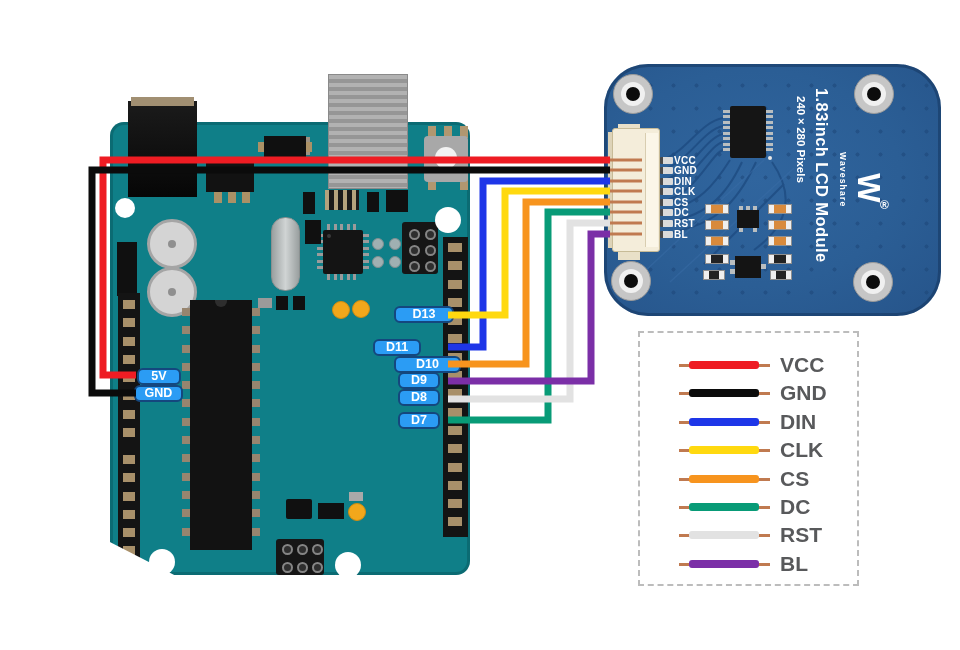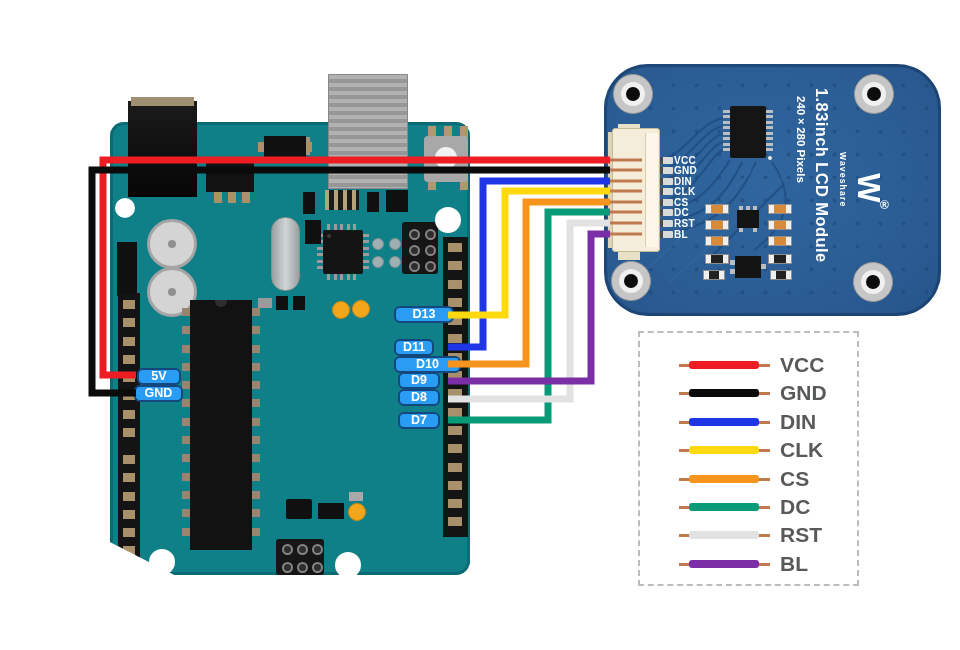--- a/index.html
+++ b/index.html
@@ -299,20 +299,20 @@
       <polyline points="136,393 92,393 92,170 610,170" fill="none" stroke="#0b0b0b" stroke-width="7" stroke-linecap="butt" stroke-linejoin="miter"></polyline>
       <polyline points="448,347 483,347 483,181 610,181" fill="none" stroke="#1e36e8" stroke-width="7" stroke-linecap="butt" stroke-linejoin="miter"></polyline>
       <polyline points="448,315 505,315 505,191 610,191" fill="none" stroke="#ffd90f" stroke-width="7" stroke-linecap="butt" stroke-linejoin="miter"></polyline>
       <polyline points="448,364 526,364 526,202 610,202" fill="none" stroke="#f7941e" stroke-width="7" stroke-linecap="butt" stroke-linejoin="miter"></polyline>
       <polyline points="448,420 548,420 548,212 610,212" fill="none" stroke="#089b77" stroke-width="7" stroke-linecap="butt" stroke-linejoin="miter"></polyline>
       <polyline points="448,399 570,399 570,223 610,223" fill="none" stroke="#e2e2e2" stroke-width="7" stroke-linecap="butt" stroke-linejoin="miter"></polyline>
       <polyline points="448,381 591,381 591,234 610,234" fill="none" stroke="#7b2fa7" stroke-width="7" stroke-linecap="butt" stroke-linejoin="miter"></polyline>
     </svg>
 
 <div class="pinlabel" style="left: 394px; top: 306px; width: 60px;">D13</div>
-    <div class="pinlabel" style="left: 394px; top: 339px; width: 40px;">D11</div>
+    <div class="pinlabel" style="left: 373px; top: 339px; width: 48px;">D11</div>
     <div class="pinlabel" style="left: 394px; top: 356px; width: 67px;">D10</div>
     <div class="pinlabel" style="left: 398px; top: 372px; width: 42px;">D9</div>
     <div class="pinlabel" style="left: 398px; top: 389px; width: 42px;">D8</div>
     <div class="pinlabel" style="left: 398px; top: 412px; width: 42px;">D7</div>
     <div class="pinlabel" style="left: 137px; top: 368px; width: 44px;">5V</div>
     <div class="pinlabel" style="left: 134px; top: 385px; width: 49px;">GND</div>
   </div>
 
 </body></html>

